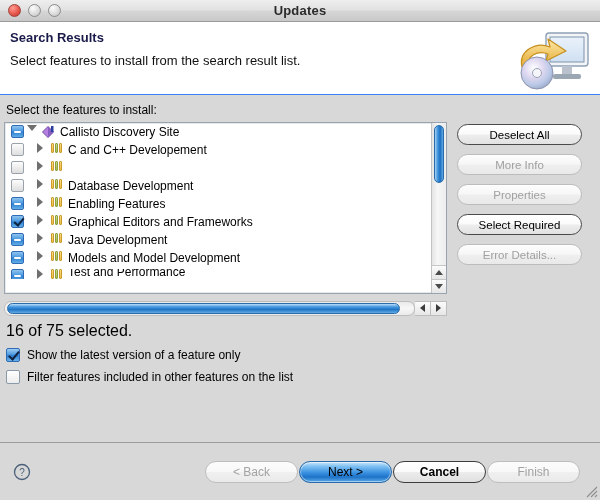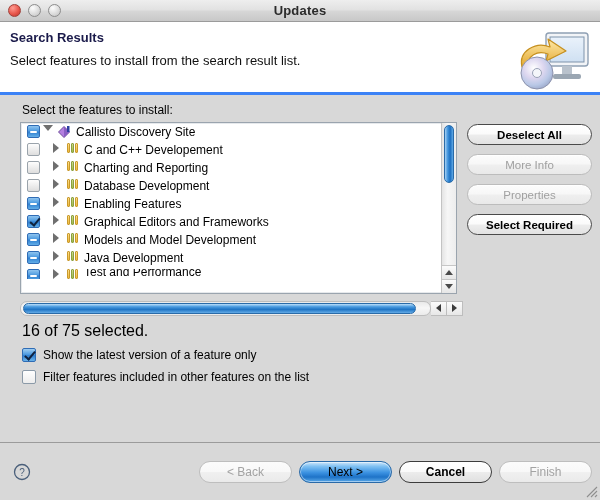--- a/index.html
+++ b/index.html
@@ -53,41 +53,41 @@
     font-size: 13px; font-weight: bold; color: #2b2b2b;
     letter-spacing: .2px;
     pointer-events: none;
   }
 
   
   .header {
     position: relative;
     flex: 0 0 73px;
     background: #ffffff;
-    border-bottom: 3px solid #3b82f6;
+    border-bottom: 1px solid #3b82f6;
     padding: 8px 10px 0 10px;
   }
   .header-title {
     font-size: 13px; font-weight: bold; color: #1a1a4a;
     margin: 0 0 8px 0;
   }
   .header-sub {
     font-size: 13px; color: #111;
   }
   .header-icon {
     position: absolute; right: 8px; top: 5px;
     width: 82px; height: 66px;
   }
 
   
   .body {
     flex: 1 1 auto;
     position: relative;
     background: #d8d8d8;
-    padding: 8px 8px 0 20px;
+    padding: 8px 8px 0 4px;
   }
   .label-install {
     font-size: 12px; color: #000;
     margin: 0 0 5px 2px;
   }
 
   .content-row { display: flex; align-items: flex-start; }
 
   
   .tree-wrap {
@@ -219,21 +219,21 @@
     height: 21px; min-width: 125px;
     padding: 0 10px;
     border-radius: 11px;
     border: 1px solid #9a9a9a;
     background: linear-gradient(to bottom, #ffffff 0%, #fbfbfb 48%, #ededed 52%, #e2e2e2 100%);
     color: #000;
     display: flex; align-items: center; justify-content: center;
     box-shadow: 0 1px 0 rgba(255,255,255,.8) inset;
     white-space: nowrap;
   }
-  .btn.strong { border-color: #4a4a4a; font-weight: bold; text-align: right; }
+  .btn.strong { border-color: #4a4a4a; font-weight: normal; text-align: right; }
   .btn.disabled { color: #a0a0a0; border-color: #bcbcbc;
     background: linear-gradient(to bottom, #fcfcfc 0%, #f7f7f7 48%, #efefef 52%, #e9e9e9 100%); }
 
   
   .hsb-area { margin-top: 6px; width: 443px; display: flex; align-items: center; height: 16px; }
   .hsb-track {
     flex: 1 1 auto; height: 15px;
     background: linear-gradient(to bottom,#e9e9e9,#f7f7f7 45%,#ebebeb);
     border: 1px solid #bdbdbd;
     border-radius: 7px;
@@ -281,22 +281,22 @@
     border-top: 1px solid #9b9b9b;
     background: #d8d8d8;
     position: relative;
     display: flex; align-items: center;
   }
   .help-icon {
     position: absolute; left: 13px; top: 50%; transform: translateY(-50%);
     width: 18px; height: 18px;
   }
   .footer-btns {
-    position: absolute; right: 8px; top: 50%; transform: translateY(-50%);
-    display: flex; gap: 7px;
+    position: absolute; right: 20px; top: 50%; transform: translateY(-50%);
+    display: flex; gap: 1px;
   }
   .fbtn {
     font-size: 12px;
     height: 22px; width: 93px;
     border-radius: 11px;
     border: 1px solid #9a9a9a;
     background: linear-gradient(to bottom, #ffffff 0%, #fafafa 48%, #ececec 52%, #e0e0e0 100%);
     display: flex; align-items: center; justify-content: center;
     color: #000;
   }
@@ -402,21 +402,20 @@
             <div class="tw indent-1">
                 <div class="arrow-r"></div>
               </div>
             <div class="ico">
               <span class="ico-feature">
                   <i class="y"></i>
                   <i></i>
                   <i class="y"></i>
                 </span>
             </div>
-            <div class="row-label">Charting and Reporting</div>
           </div>
 
           <div class="tree-row">
             <div class="cb grey"></div>
             <div class="tw indent-1">
                 <div class="arrow-r"></div>
               </div>
             <div class="ico">
               <span class="ico-feature">
                   <i class="y"></i>
@@ -462,36 +461,36 @@
             <div class="tw indent-1">
                 <div class="arrow-r"></div>
               </div>
             <div class="ico">
               <span class="ico-feature">
                   <i class="y"></i>
                   <i></i>
                   <i class="y"></i>
                 </span>
             </div>
+            <div class="row-label">Java Development</div>
+          </div>
+
+          <div class="tree-row">
+            <div class="cb blue dash"></div>
+            <div class="tw indent-1">
+                <div class="arrow-r"></div>
+              </div>
+            <div class="ico">
+              <span class="ico-feature">
+                  <i class="y"></i>
+                  <i></i>
+                  <i class="y"></i>
+                </span>
+            </div>
             <div class="row-label">Models and Model Development</div>
-          </div>
-
-          <div class="tree-row">
-            <div class="cb blue dash"></div>
-            <div class="tw indent-1">
-                <div class="arrow-r"></div>
-              </div>
-            <div class="ico">
-              <span class="ico-feature">
-                  <i class="y"></i>
-                  <i></i>
-                  <i class="y"></i>
-                </span>
-            </div>
-            <div class="row-label">Java Development</div>
           </div>
 
           <div class="tree-row clipped">
             <div class="cb blue dash"></div>
             <div class="tw indent-1">
                 <div class="arrow-r"></div>
               </div>
             <div class="ico">
               <span class="ico-feature">
                   <i class="y"></i>
@@ -517,20 +516,21 @@
               </div>
           </div>
         </div>
       </div>
 
       <div class="side-btns">
         <div class="btn strong">Deselect All</div>
         <div class="btn disabled">More Info</div>
         <div class="btn disabled">Properties</div>
         <div class="btn strong">Select Required</div>
+        <div class="btn disabled">Error Details...</div>
       </div>
     </div>
 
     <div class="hsb-area">
       <div class="hsb-track">
         <div class="hsb-thumb"></div>
       </div>
       <div class="hsb-btn">
           <div class="tri-l"></div>
         </div>

